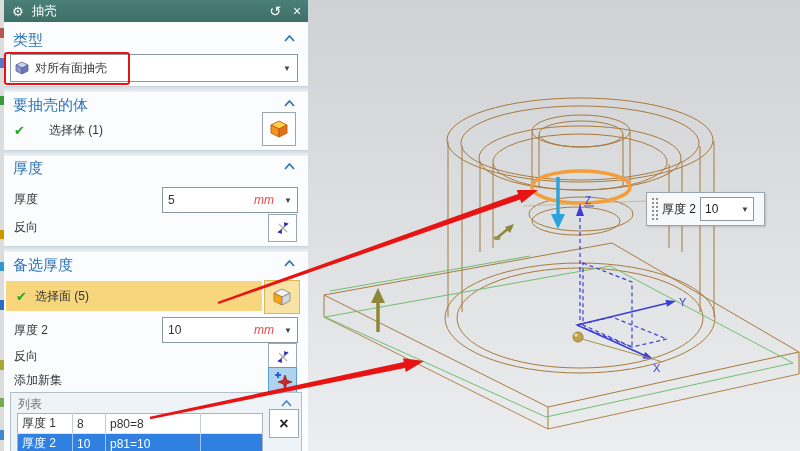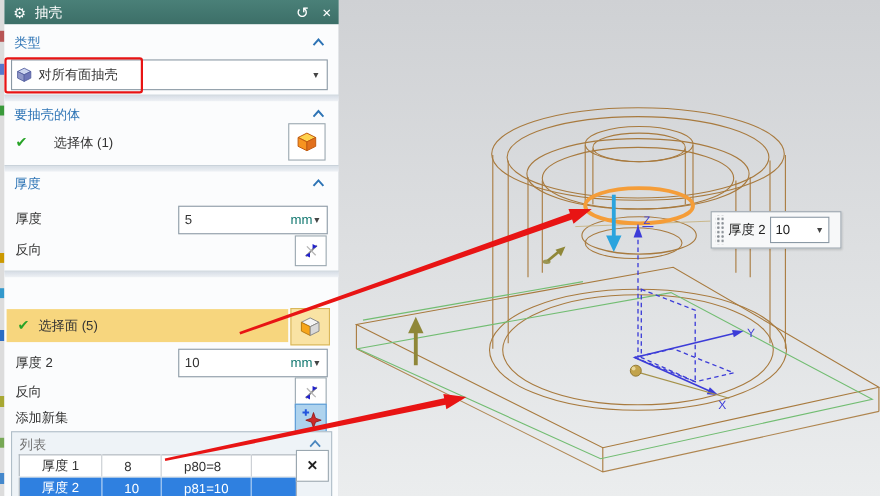--- a/index.html
+++ b/index.html
@@ -11,52 +11,52 @@
   .edge-strip i{position:absolute;left:0;width:4px;display:block;}
   
   .dialog{position:absolute;left:4px;top:0;width:304px;height:451px;background:#fbfcfd;
     border-right:1px solid #9aa6ae;font-size:12px;color:#333;}
   .titlebar{position:absolute;left:0;top:0;width:304px;height:22px;
     background:linear-gradient(#4a8078,#3c6f68);color:#fff;display:flex;align-items:center;}
   .titlebar .t-icon{margin-left:8px;font-size:13px;line-height:1;}
   .titlebar .t-text{margin-left:8px;font-size:12.5px;}
   .titlebar .t-sp{flex:1;}
   .titlebar .t-btn{width:22px;text-align:center;font-size:14px;cursor:default;}
-  .hdr{position:absolute;left:0;width:304px;height:18px;color:#2e74b5;font-size:12px;}
+  .hdr{position:absolute;left:0;width:304px;height:18px;color:#2e74b5;font-size:15px;}
   .hdr .h-text{position:absolute;left:9px;top:1px;}
   .hdr .chev{position:absolute;right:12px;top:4px;}
   .sep{position:absolute;left:0;width:304px;height:5px;
     background:linear-gradient(#d7dee6,#eef1f5);border-top:1px solid #c9d2da;}
   .dropdown{position:absolute;left:6px;top:54px;width:286px;height:26px;background:#fff;
     border:1px solid #8b99a5;display:flex;align-items:center;}
   .dropdown .dd-text{margin-left:5px;}
   .dropdown .dd-arrow{margin-left:auto;margin-right:6px;font-size:8px;color:#444;}
   .check{color:#27a327;font-size:13px;font-weight:bold;}
   .sel-row{position:absolute;display:flex;align-items:center;}
   .sq-btn{position:absolute;background:#fff;border:1px solid #9aa7b0;display:flex;
     align-items:center;justify-content:center;}
   .field{position:absolute;left:158px;width:134px;height:24px;background:#fff;
     border:1px solid #8b99a5;display:flex;align-items:center;}
   .field .f-val{margin-left:5px;flex:1;}
-  .field .f-unit{color:#0f766e;}
+  .field .f-unit{margin-right:10px;color:#ef4444;font-style:italic;}
   .field .f-arrow{margin-right:5px;font-size:8px;color:#444;}
   .lbl{position:absolute;left:10px;}
   .amber-row{position:absolute;left:2px;top:281px;width:256px;height:30px;background:#f7d67e;
     display:flex;align-items:center;}
   .face-btn{position:absolute;left:260px;top:280px;width:34px;height:32px;background:#f9e3a4;
     border:1px solid #d9b75a;display:flex;align-items:center;justify-content:center;}
   .addset-btn{background:#aed3ee;border:1px solid #5b9bd5;}
   .list-panel{position:absolute;left:6px;top:392px;width:290px;height:62px;background:#eef3f7;
     border:1px solid #b0bec8;}
   .list-hdr{position:absolute;left:7px;top:3px;color:#737373;}
   .list-chev{position:absolute;right:8px;top:6px;opacity:.85;}
   .ltable{position:absolute;left:6px;top:20px;width:246px;background:#fff;
     border:1px solid #aab2ba;border-collapse:collapse;font-size:12px;}
   .ltable td{border-right:1px solid #c8cdd2;border-bottom:1px solid #dfe3e6;
-    padding:1px 20px;height:17px;white-space:nowrap;}
+    padding:1px 4px;height:17px;white-space:nowrap;}
   .ltable td:last-child{border-right:none;}
   .row-sel td{background:#2f80e0;color:#fff;border-right:1px solid rgba(255,255,255,.55);
     border-bottom:none;}
   .del-btn{position:absolute;left:258px;top:16px;width:28px;height:27px;background:#fff;
     border:1px solid #9aa7b0;display:flex;align-items:center;justify-content:center;
     font-size:16px;font-weight:bold;color:#222;}
   
   .viewport{position:absolute;left:308px;top:0;width:492px;height:451px;
     background:linear-gradient(#cfd1d4,#ebedee);}
   .float-panel{position:absolute;display:flex;align-items:center;background:#f7f8f9;
@@ -149,20 +149,26 @@
   <div class="sq-btn" style="left:264px;top:214px;width:27px;height:26px">
     <svg width="18" height="18">
       <line x1="4" y1="14" x2="14" y2="4" stroke="#8a8a8a" stroke-width="1.6"></line>
       <line x1="5" y1="5" x2="13" y2="13" stroke="#b5b5b5" stroke-width="1.2"></line>
       <polygon points="14,4 9.5,5.5 12.6,8.6" fill="#2222cc" transform="rotate(45 13 5)"></polygon>
       <polygon points="4,14 8.5,12.5 5.4,9.4" fill="#2222cc" transform="rotate(45 5 13)"></polygon>
     </svg>
   </div>
   <div class="sep" style="top:246px"></div>
 
+  <div class="hdr" style="top:255px">
+    <span class="h-text">备选厚度</span>
+    <svg class="chev" width="13" height="9">
+          <polyline points="2,7 6.5,2 11,7" fill="none" stroke="#2e74b5" stroke-width="1.8"></polyline>
+        </svg>
+  </div>
   <div class="amber-row">
     <span class="check" style="margin-left:10px">✔</span>
     <span style="margin-left:8px">选择面 (5)</span>
   </div>
   <div class="face-btn">
     <svg width="20" height="20">
       <polygon points="10,2 18,6 10,10 2,6" fill="#f4f4f4" stroke="#8a8a8a" stroke-width="0.9"></polygon>
       <polygon points="2,6 10,10 10,18 2,14" fill="#f7a61b" stroke="#b97a10" stroke-width="0.9"></polygon>
       <polygon points="18,6 10,10 10,18 18,14" fill="#d9d9d9" stroke="#8a8a8a" stroke-width="0.9"></polygon>
     </svg>

